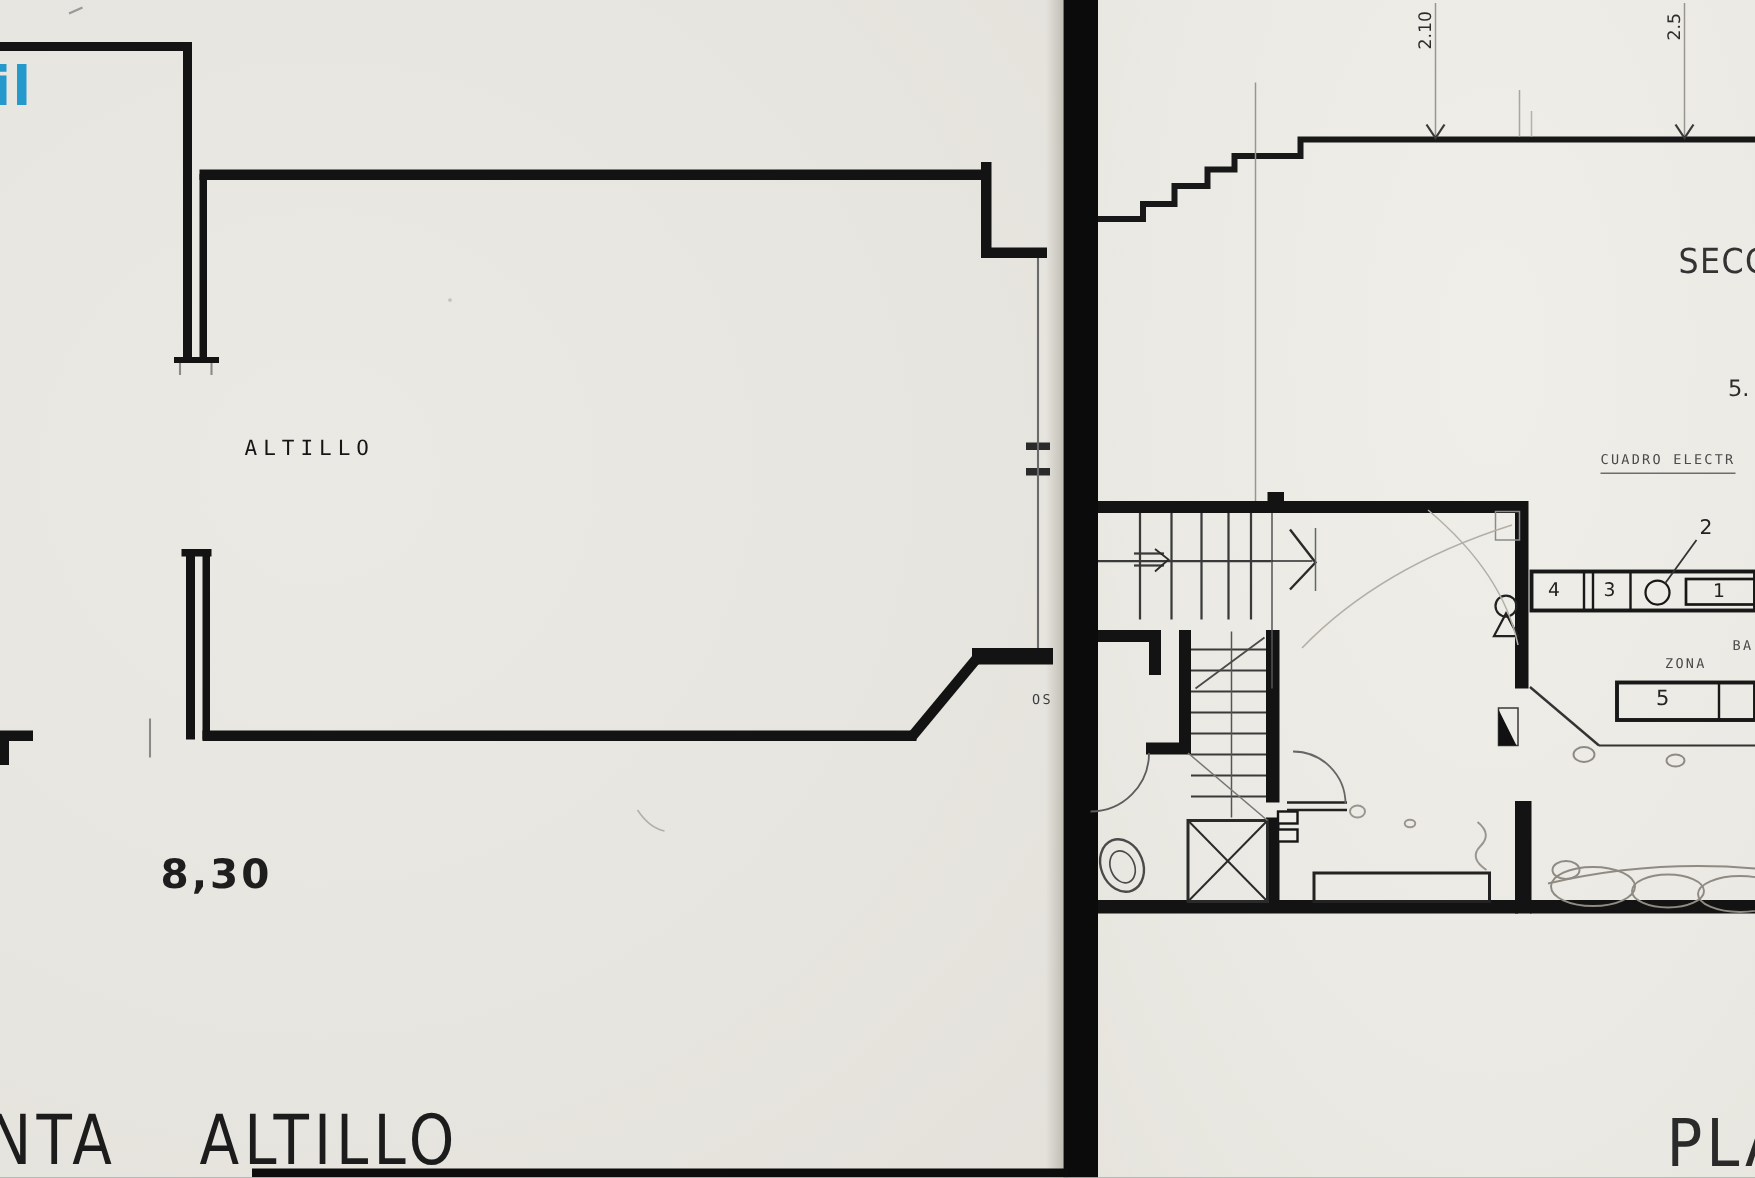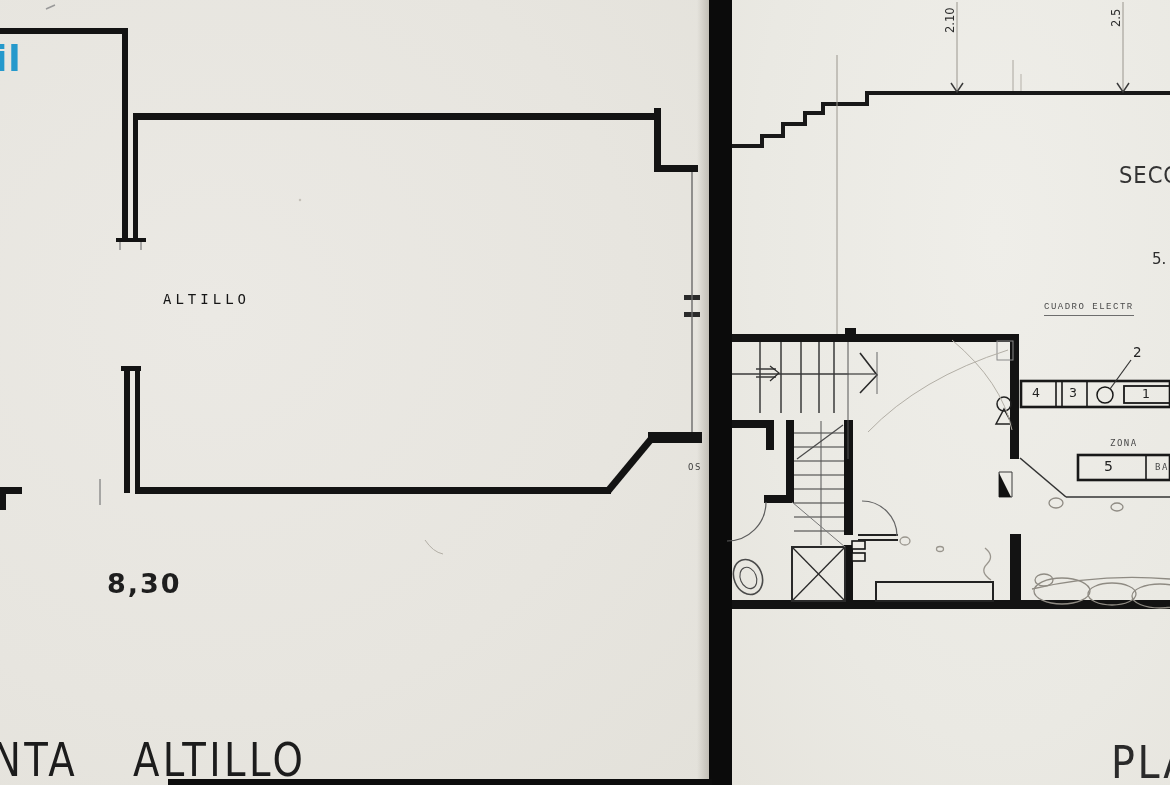--- a/index.html
+++ b/index.html
@@ -223,30 +223,30 @@
   <div class="label title-big" style="left:-8px;top:733px;">NTA</div>
   <div class="label title-big" style="left:133px;top:733px;">ALTILLO</div>
 
   <div class="label dim-rot" style="left:943px;top:33px;">2.10</div>
   <div class="label dim-rot" style="left:1109px;top:27px;">2.5</div>
 
   <div class="label section-label" style="left:1119px;top:162px;">SECC</div>
 
   <div class="label dim-small" style="left:1152px;top:250px;">5.</div>
 
-  <div class="label stencil tiny-label underlined" style="left:1044px;top:302px;font-family:Liberation Mono, monospace;">CUADRO ELECTR</div>
+  <div class="label stencil tiny-label underlined" style="left:1067px;top:302px;">CUADRO ELECTR</div>
 
   <div class="label callout-num" style="left:1133px;top:344px;">2</div>
 
   <div class="label cell-num" style="left:1032px;top:385px;">4</div>
   <div class="label cell-num" style="left:1069px;top:385px;">3</div>
   <div class="label cell-num" style="left:1142px;top:386px;">1</div>
 
   <div class="label stencil tiny-label" style="left:1110px;top:438px;">ZONA</div>
-  <div class="label stencil tiny-label" style="left:1155px;top:462px;">BA</div>
+  <div class="label stencil tiny-label" style="left:1155px;top:426px;">BA</div>
 
   <div class="label counter-num" style="left:1104px;top:458px;">5</div>
 
   <div class="label stencil tiny-label" style="left:688px;top:462px;color:#3d3d3d;">OS</div>
 
   <div class="label title-right" style="left:1111px;top:737px;">PLA</div>
 
 </div>
 
 </body></html>

